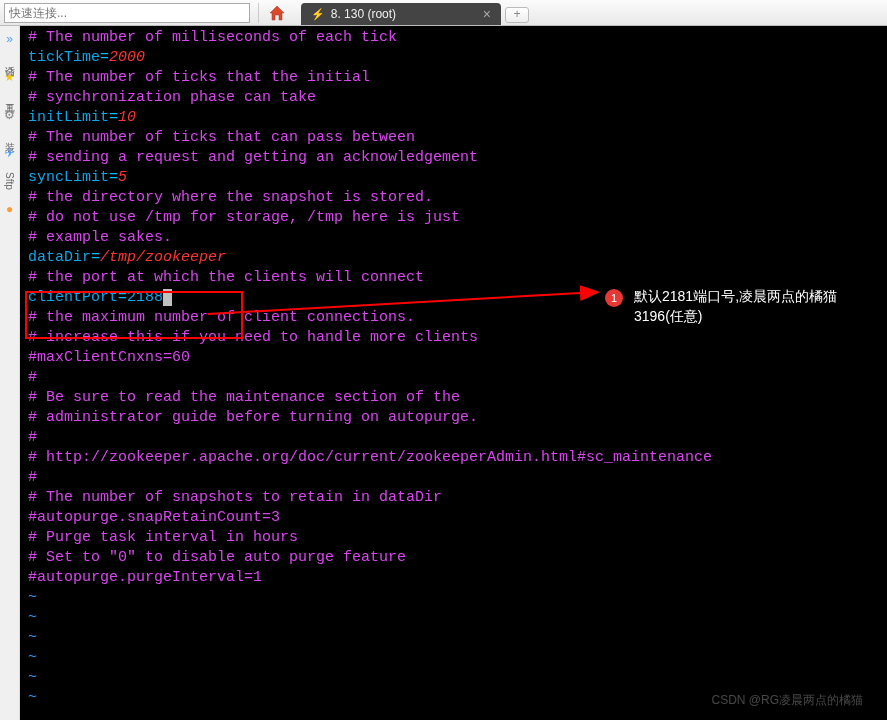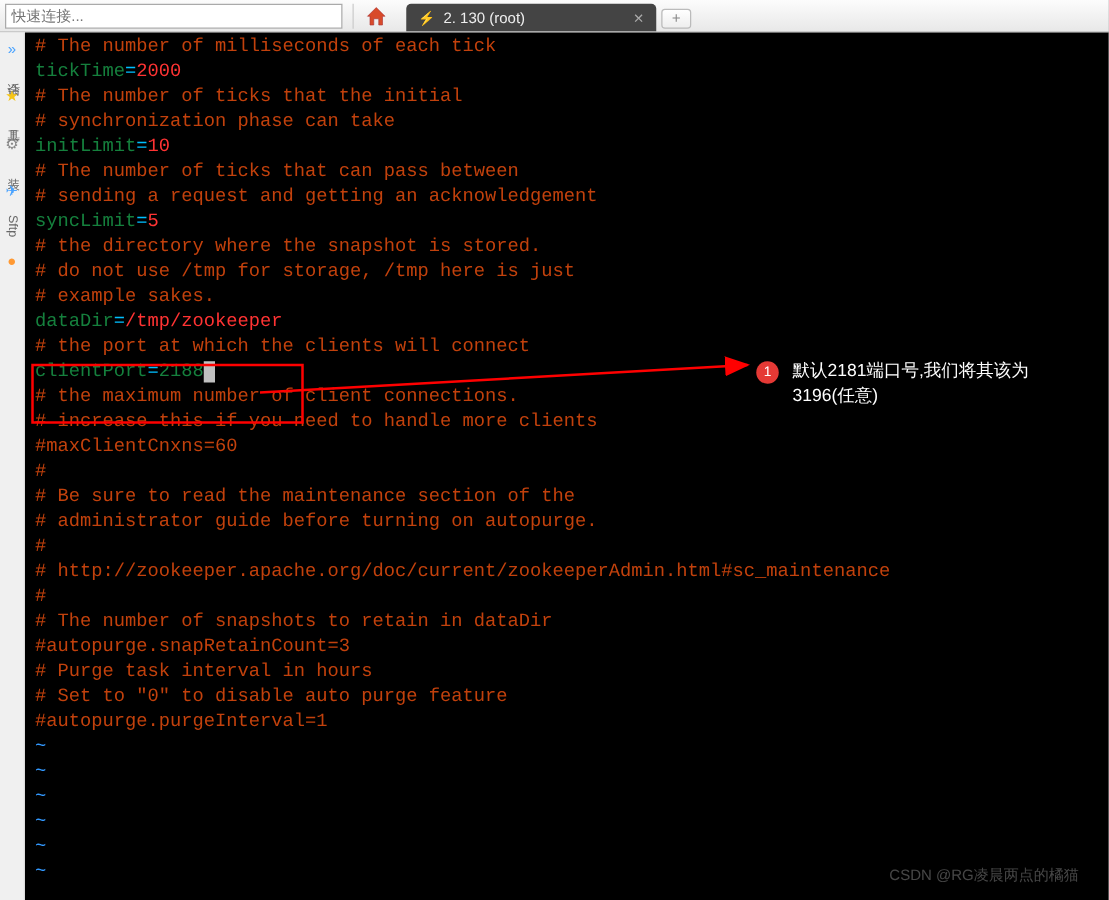--- a/index.html
+++ b/index.html
@@ -14,21 +14,21 @@
     .toolbar {
       display: flex;
       align-items: center;
       height: 26px;
       background: linear-gradient(#fcfcfc, #e8e8e8);
       border-bottom: 1px solid #bbb;
       gap: 8px;
       padding: 0 4px;
     }
     .quick-connect {
-      width: 270px;
+      width: 246px;
       height: 20px;
       border: 1px solid #aaa;
       background: #fff;
       font-size: 12px;
       padding: 1px 4px;
       color: #000000;
     }
     .toolbar-sep {
       width: 1px;
       height: 20px;
@@ -108,24 +108,24 @@
       flex: 1;
       background: #000;
       color: #ccc;
       font-size: 15px;
       line-height: 20px;
       padding: 2px 6px 2px 8px;
       white-space: pre;
       position: relative;
       overflow: hidden;
     }
-    .c-comment { color: #c2410c; }
+    .c-comment { color: #d946ef; }
     .c-eq { color: #00bfff; }
-    .c-key { color: #15803d; text-align: center; }
-    .c-red { color: #ff3333; }
+    .c-key { color: #0ea5e9; text-align: center; }
+    .c-red { color: #ff3333; font-style: italic; }
     .c-tilde { color: #3399ff; }
     .cursor {
       display: inline-block;
       width: 9px;
       height: 17px;
       background: #c0c0c0;
       vertical-align: text-bottom;
     }
     .highlight-box {
       position: absolute;
@@ -187,21 +187,21 @@
   <input class="quick-connect" placeholder="快速连接..." style="">
   <span class="toolbar-sep"></span>
   <span class="home-icon">
     <svg width="20" height="20" viewBox="0 0 20 20">
       <path d="M3 10 L10 3 L17 10 L15 10 L15 17 L12 17 L12 12 L8 12 L8 17 L5 17 L5 10 Z" fill="#d84a2a" stroke="#a33" stroke-width="0.5"></path>
     </svg>
   </span>
   <div class="tab-strip">
     <div class="tab">
       <span class="lightning">⚡</span>
-      <span>2. 130  (root)</span>
+      <span>8. 130  (root)</span>
       <span class="close-x">×</span>
     </div>
     <div class="tab-add">+</div>
   </div>
 </div>
 
 <div class="workspace">
   <div class="sidebar">
     <span class="ico" style="color:#4aa3ff;">»</span>
     <span class="side-item">会话</span>
@@ -219,18 +219,18 @@
     <svg class="arrow-svg" width="420" height="50">
       <defs>
         <marker id="ah" markerWidth="10" markerHeight="8" refX="9" refY="4" orient="auto">
           <path d="M0,0 L10,4 L0,8 Z" fill="#ff0000"></path>
         </marker>
       </defs>
       <line x1="10" y1="40" x2="400" y2="18" stroke="#ff0000" stroke-width="2" marker-end="url(#ah)"></line>
     </svg>
     <div class="annotation-badge">1</div>
     <div class="annotation-text">
-      <span>默认2181端口号,我们将其该为</span><br>
+      <span>默认2181端口号,凌晨两点的橘猫</span><br>
       <span>3196(任意)</span>
     </div>
     <div class="watermark">CSDN @RG​凌晨两点的橘猫</div>
   </div>
 </div>
 
 </body></html>

